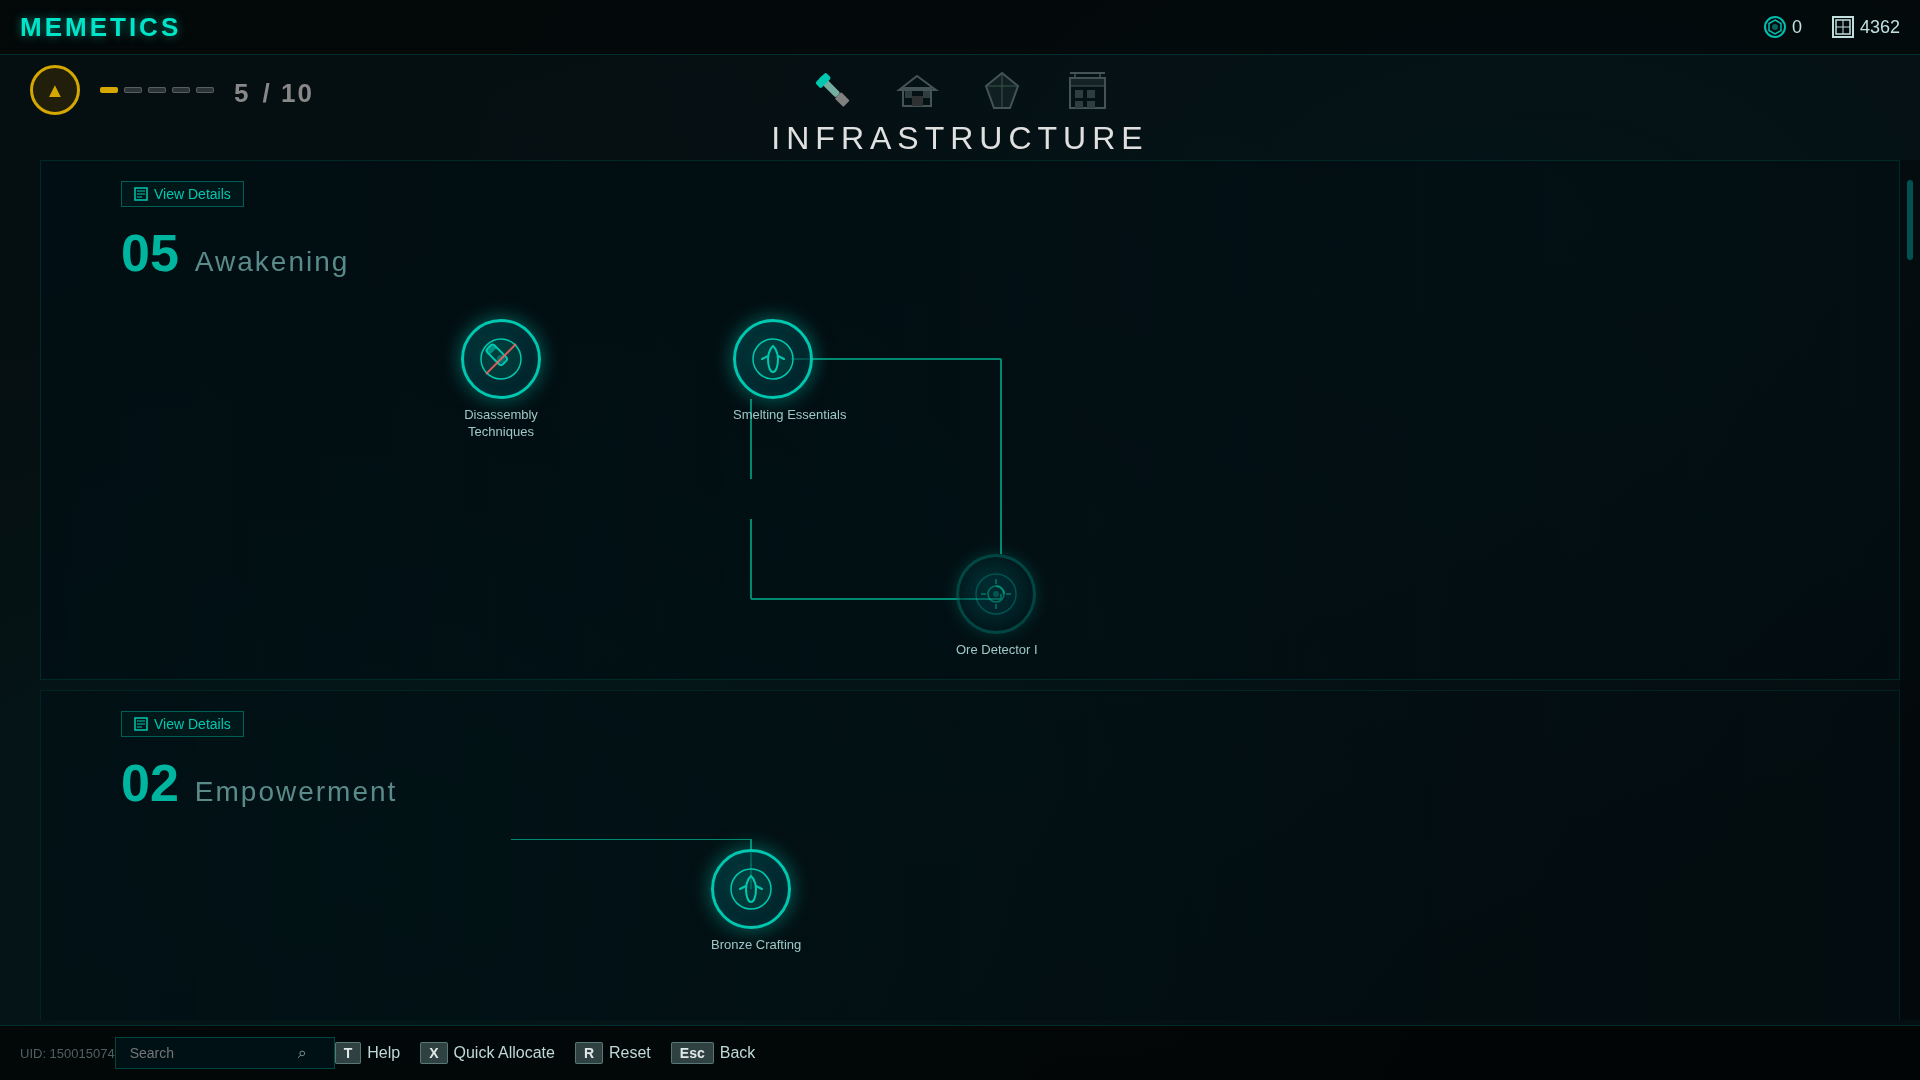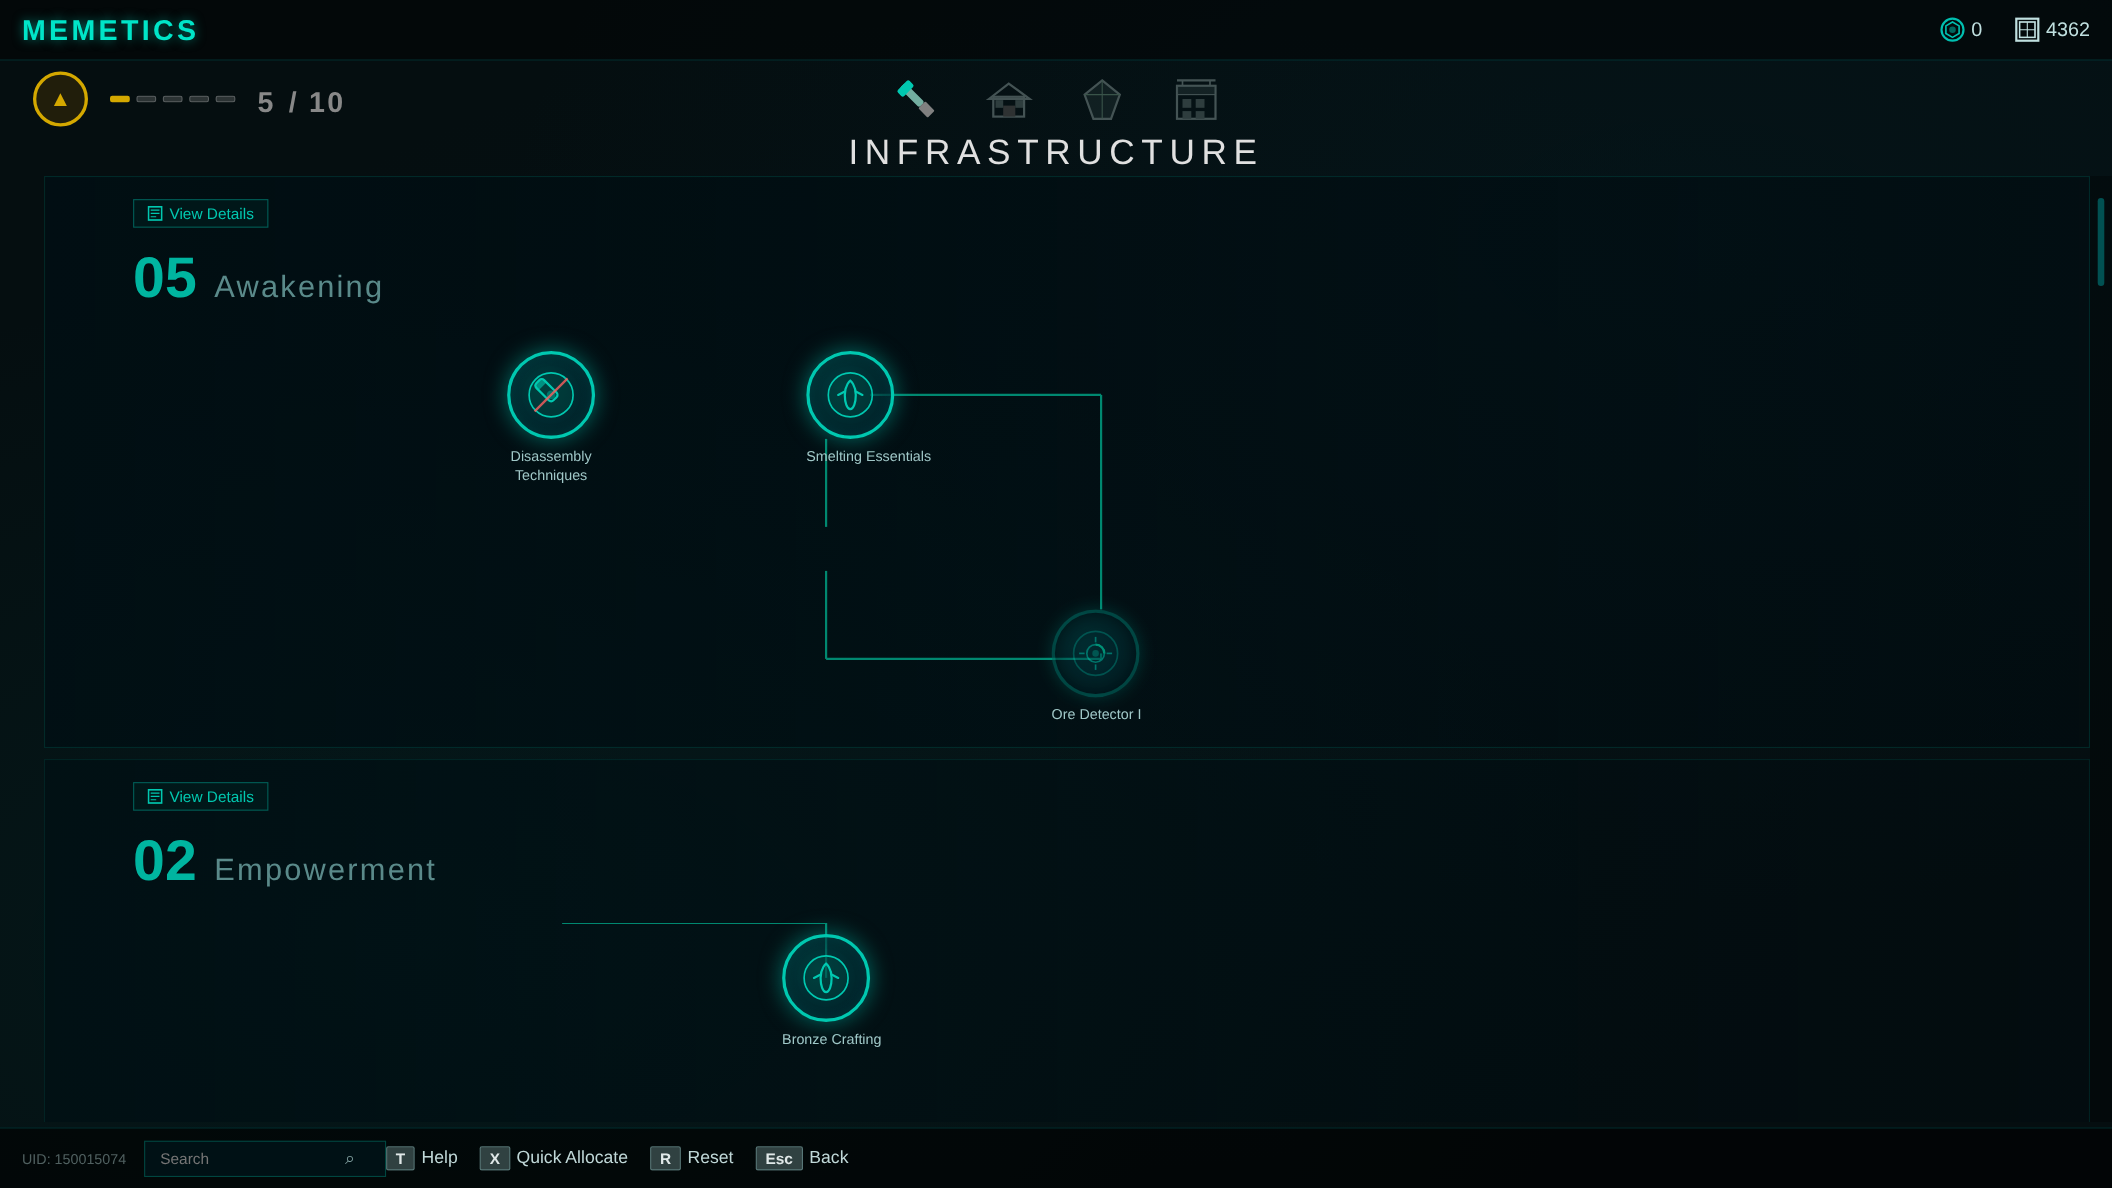--- a/index.html
+++ b/index.html
@@ -640,21 +640,21 @@
 
   </div>
 
   <div class="scroll-indicator">
     <div class="scroll-thumb"></div>
   </div>
 
   <div class="bottom-bar">
     <div class="uid-text">UID: 150015074</div>
 
-    <div class="search-box" style="position:static; margin-left: 16px;">
+    <div class="search-box" style="position:static; margin-left: 0;">
       <input class="search-input" type="text" placeholder="Search" style="">
       <span class="search-icon">⌕</span>
     </div>
 
     <div class="bottom-controls">
       <div class="ctrl-btn">
         <span class="ctrl-key">T</span>
         <span>Help</span>
       </div>
       <div class="ctrl-btn">

